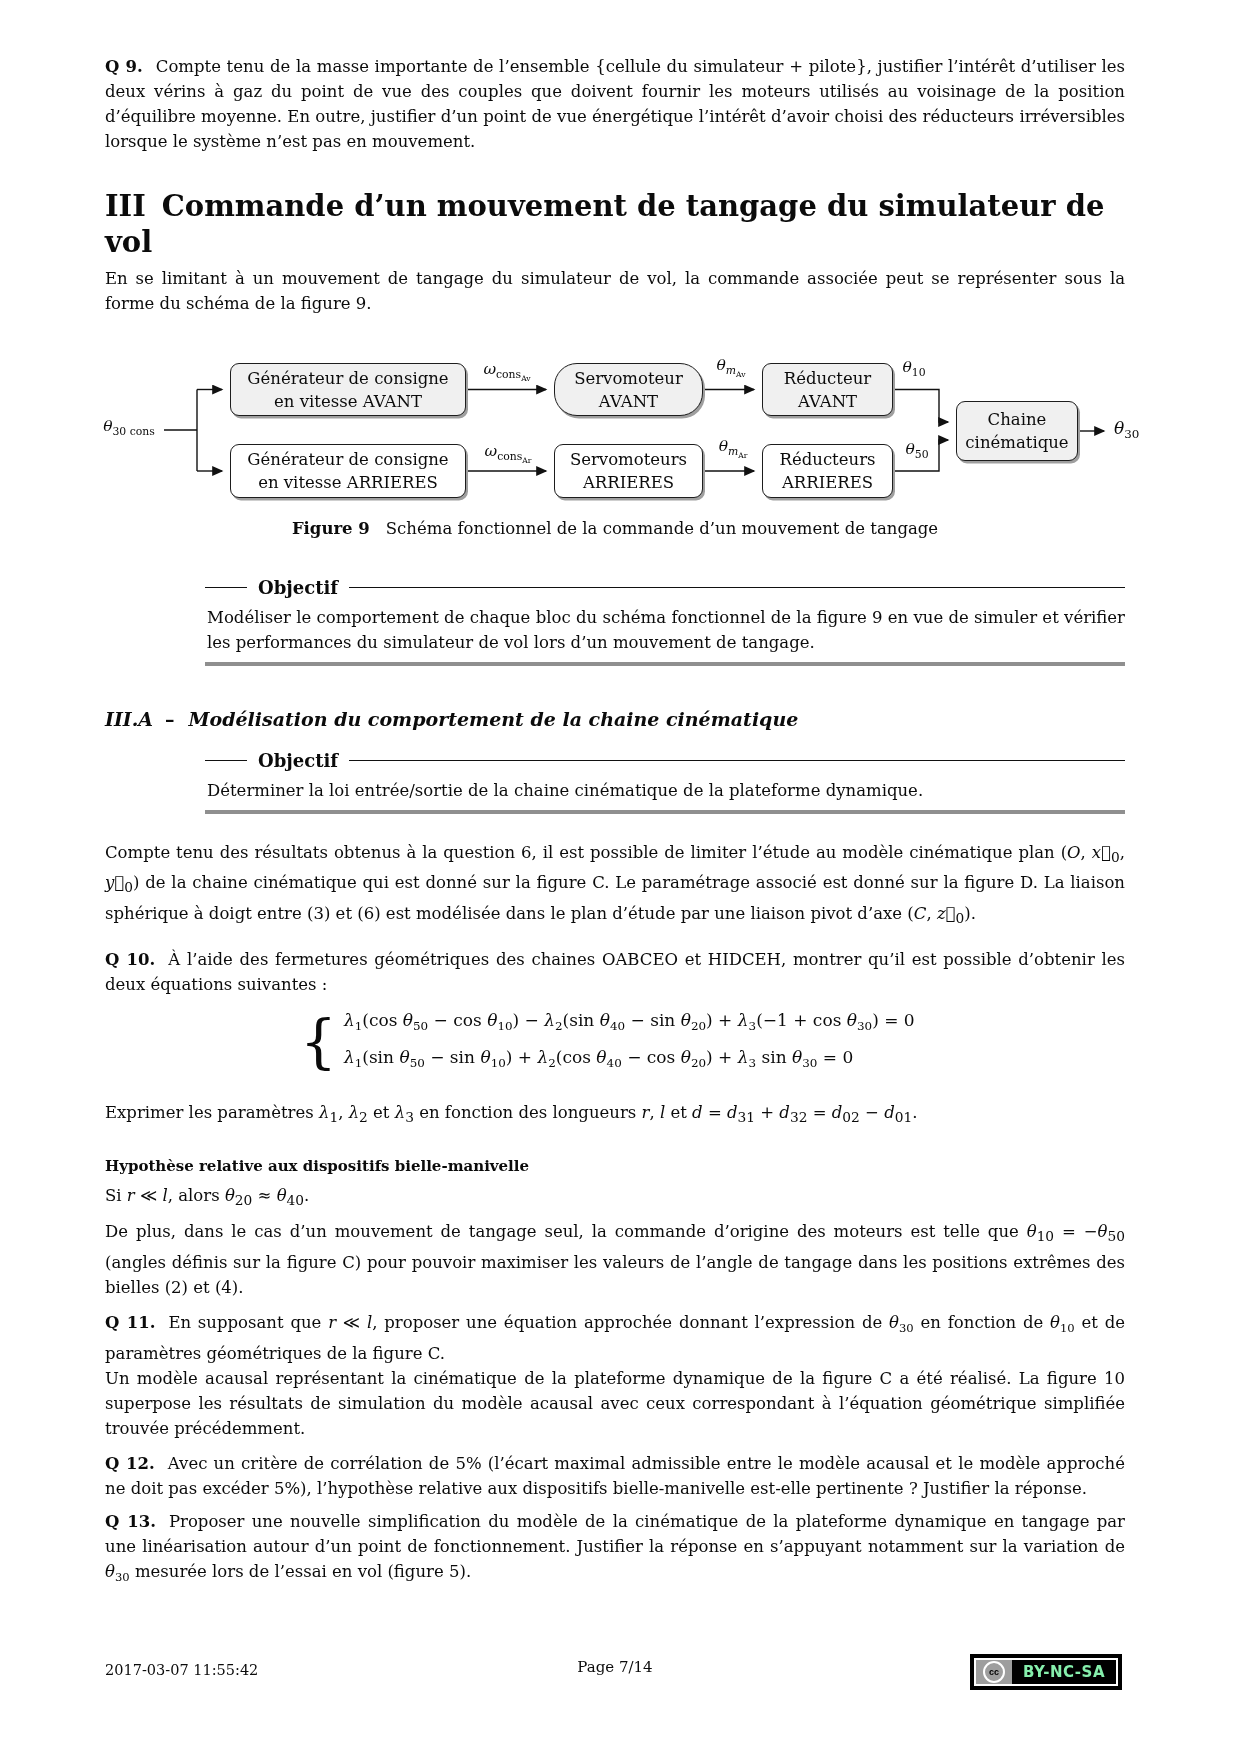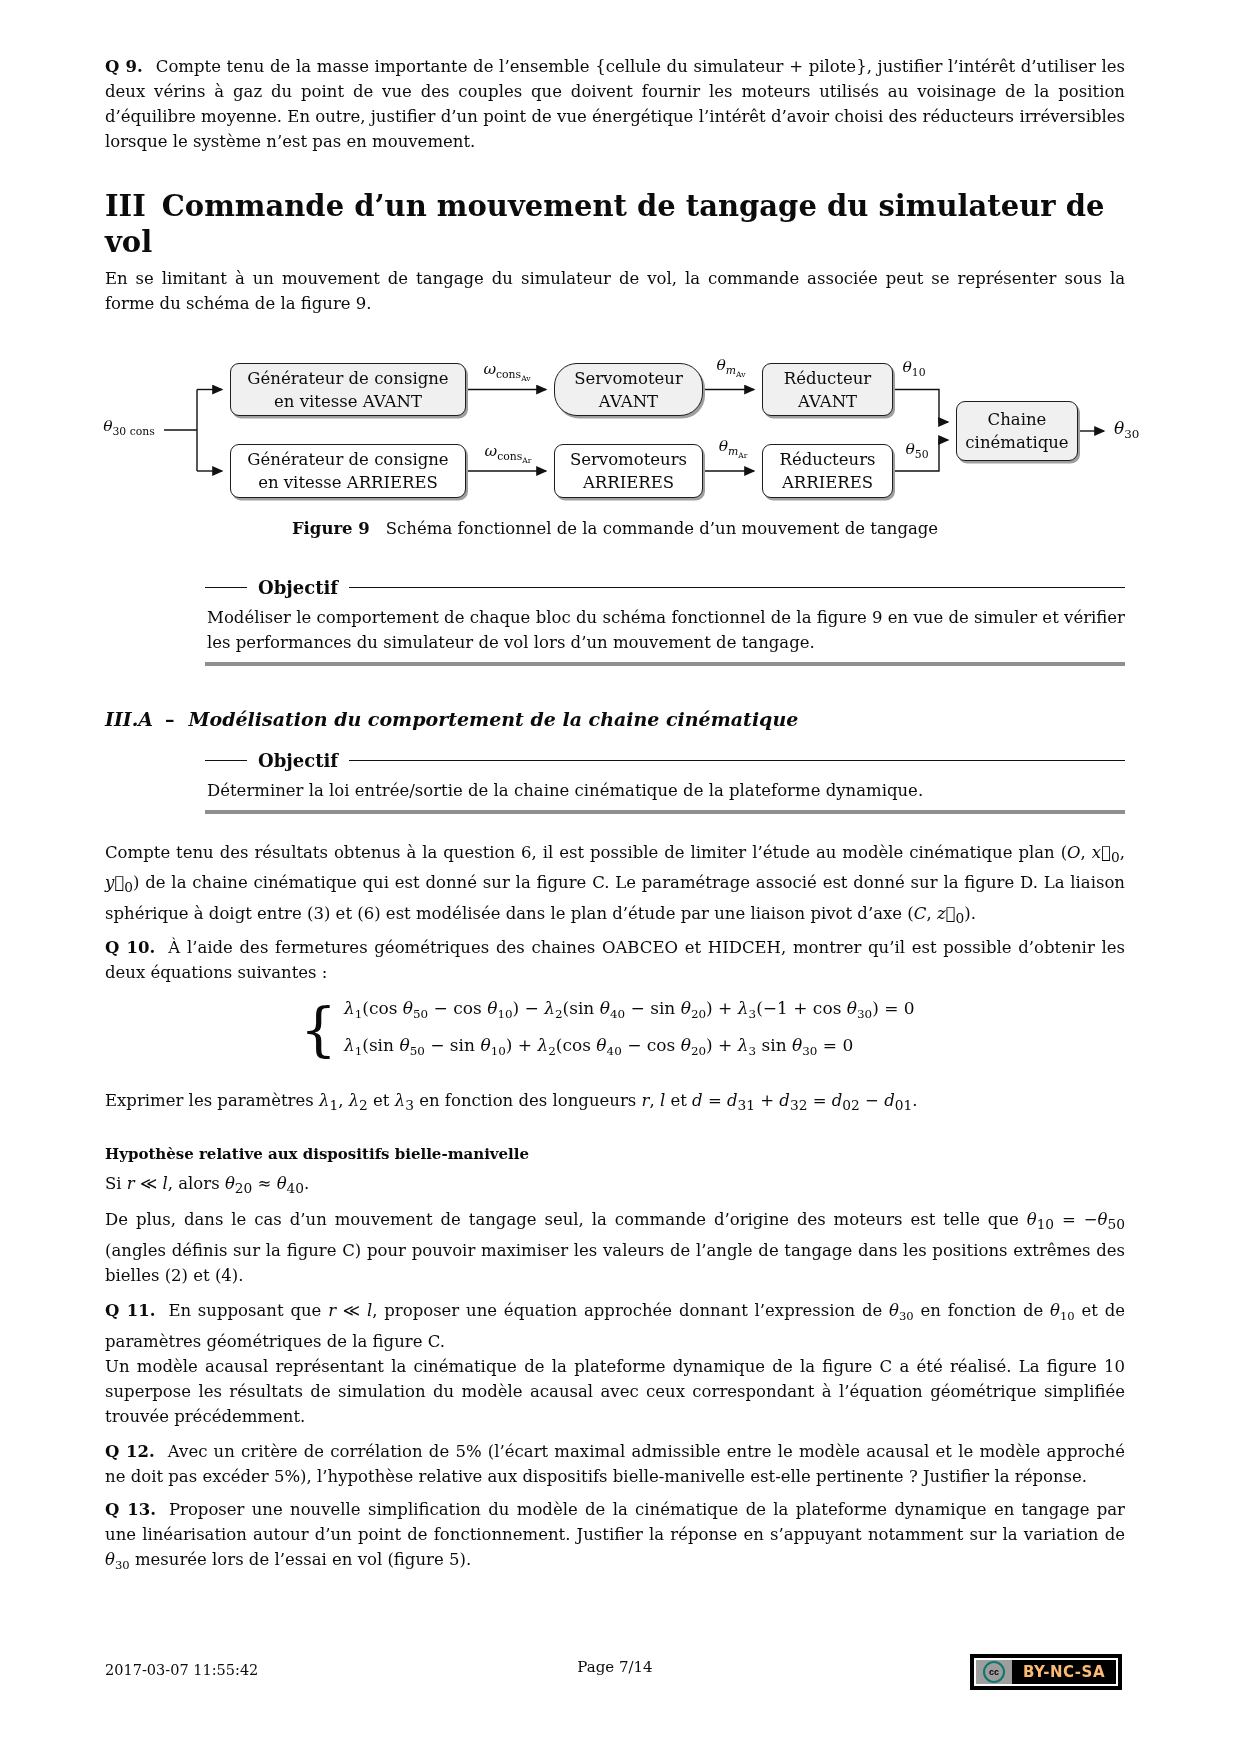--- a/index.html
+++ b/index.html
@@ -53,23 +53,23 @@
 
   .hyp-title { margin:24px 0 0 0; font-weight:bold; font-size:15px; line-height:25px; }
 
   
   .footer { position:absolute; left:105px; top:1648px; width:1020px; height:44px; }
   .ts { position:absolute; left:0; top:14px; font-size:14.5px; }
   .pg { position:absolute; left:50%; top:10px; transform:translateX(-50%); font-size:15px; }
   .cc-badge { position:absolute; right:3px; top:6px; background:#000; border:2px solid #000; padding:2px; }
   .cc-inner { border:2px solid #fff; display:flex; align-items:stretch; height:24px; }
   .cc-left { background:#9e9e9e; width:36px; display:flex; align-items:center; justify-content:center; }
-  .cc-circ { width:18px; height:18px; border-radius:50%; border:2px solid #0f766e; display:flex; align-items:center; justify-content:center;
+  .cc-circ { width:18px; height:18px; border-radius:50%; border:2px solid #ffffff; display:flex; align-items:center; justify-content:center;
              font-family:Liberation Sans, sans-serif; font-weight:bold; font-size:9px; color:#000; }
-  .cc-right { background:#000; color:#fdba74; display:flex; align-items:center; padding:0 11px;
+  .cc-right { background:#000; color:#86efac; display:flex; align-items:center; padding:0 11px;
               font-family:"DejaVu Sans","Liberation Sans",sans-serif; font-weight:bold; font-size:15px; letter-spacing:0.5px; }
 </style>
 </head>
 <body>
 
 <div class="page">
   <div class="content">
 
     <p class="body"><b class="qlabel">Q 9.</b><span class="rich">Compte tenu de la masse importante de l’ensemble {cellule du simulateur + pilote}, justifier l’intérêt d’utiliser les deux vérins à gaz du point de vue des couples que doivent fournir les moteurs utilisés au voisinage de la position d’équilibre moyenne. En outre, justifier d’un point de vue énergétique l’intérêt d’avoir choisi des réducteurs irréversibles lorsque le système n’est pas en mouvement.</span></p>
 
@@ -142,21 +142,21 @@
       <div class="obj-head">
         <span class="l1"></span>
         <span class="lbl">Objectif</span>
         <span class="l2"></span>
       </div>
       <div class="obj-body">Déterminer la loi entrée/sortie de la chaine cinématique de la plateforme dynamique.</div>
     </div>
 
     <p class="body" style="margin-top:26px;">Compte tenu des résultats obtenus à la question 6, il est possible de limiter l’étude au modèle cinématique plan (<i>O</i>, <i>x⃗</i><sub>0</sub>, <i>y⃗</i><sub>0</sub>) de la chaine cinématique qui est donné sur la figure C. Le paramétrage associé est donné sur la figure D. La liaison sphérique à doigt entre (3) et (6) est modélisée dans le plan d’étude par une liaison pivot d’axe (<i>C</i>, <i>z⃗</i><sub>0</sub>).</p>
 
-    <p class="body" style="margin-top:4px;"><b class="qlabel">Q 10.</b><span class="rich">À l’aide des fermetures géométriques des chaines OABCEO et HIDCEH, montrer qu’il est possible d’obtenir les deux équations suivantes :</span></p>
+    <p class="body" style="margin-top:16px;"><b class="qlabel">Q 10.</b><span class="rich">À l’aide des fermetures géométriques des chaines OABCEO et HIDCEH, montrer qu’il est possible d’obtenir les deux équations suivantes :</span></p>
 
     <div class="eqwrap">
       <span class="brace">{</span>
       <div class="eqlines">
         <div class="eq"><i>λ</i><sub>1</sub>(cos <i>θ</i><sub>50</sub> − cos <i>θ</i><sub>10</sub>) − <i>λ</i><sub>2</sub>(sin <i>θ</i><sub>40</sub> − sin <i>θ</i><sub>20</sub>) + <i>λ</i><sub>3</sub>(−1 + cos <i>θ</i><sub>30</sub>) = 0</div>
         <div class="eq"><i>λ</i><sub>1</sub>(sin <i>θ</i><sub>50</sub> − sin <i>θ</i><sub>10</sub>) + <i>λ</i><sub>2</sub>(cos <i>θ</i><sub>40</sub> − cos <i>θ</i><sub>20</sub>) + <i>λ</i><sub>3</sub> sin <i>θ</i><sub>30</sub> = 0</div>
       </div>
     </div>
 
     <p class="body" style="margin-top:20px;">Exprimer les paramètres <i>λ</i><sub>1</sub>, <i>λ</i><sub>2</sub> et <i>λ</i><sub>3</sub> en fonction des longueurs <i>r</i>, <i>l</i> et <i>d</i> = <i>d</i><sub>31</sub> + <i>d</i><sub>32</sub> = <i>d</i><sub>02</sub> − <i>d</i><sub>01</sub>.</p>

